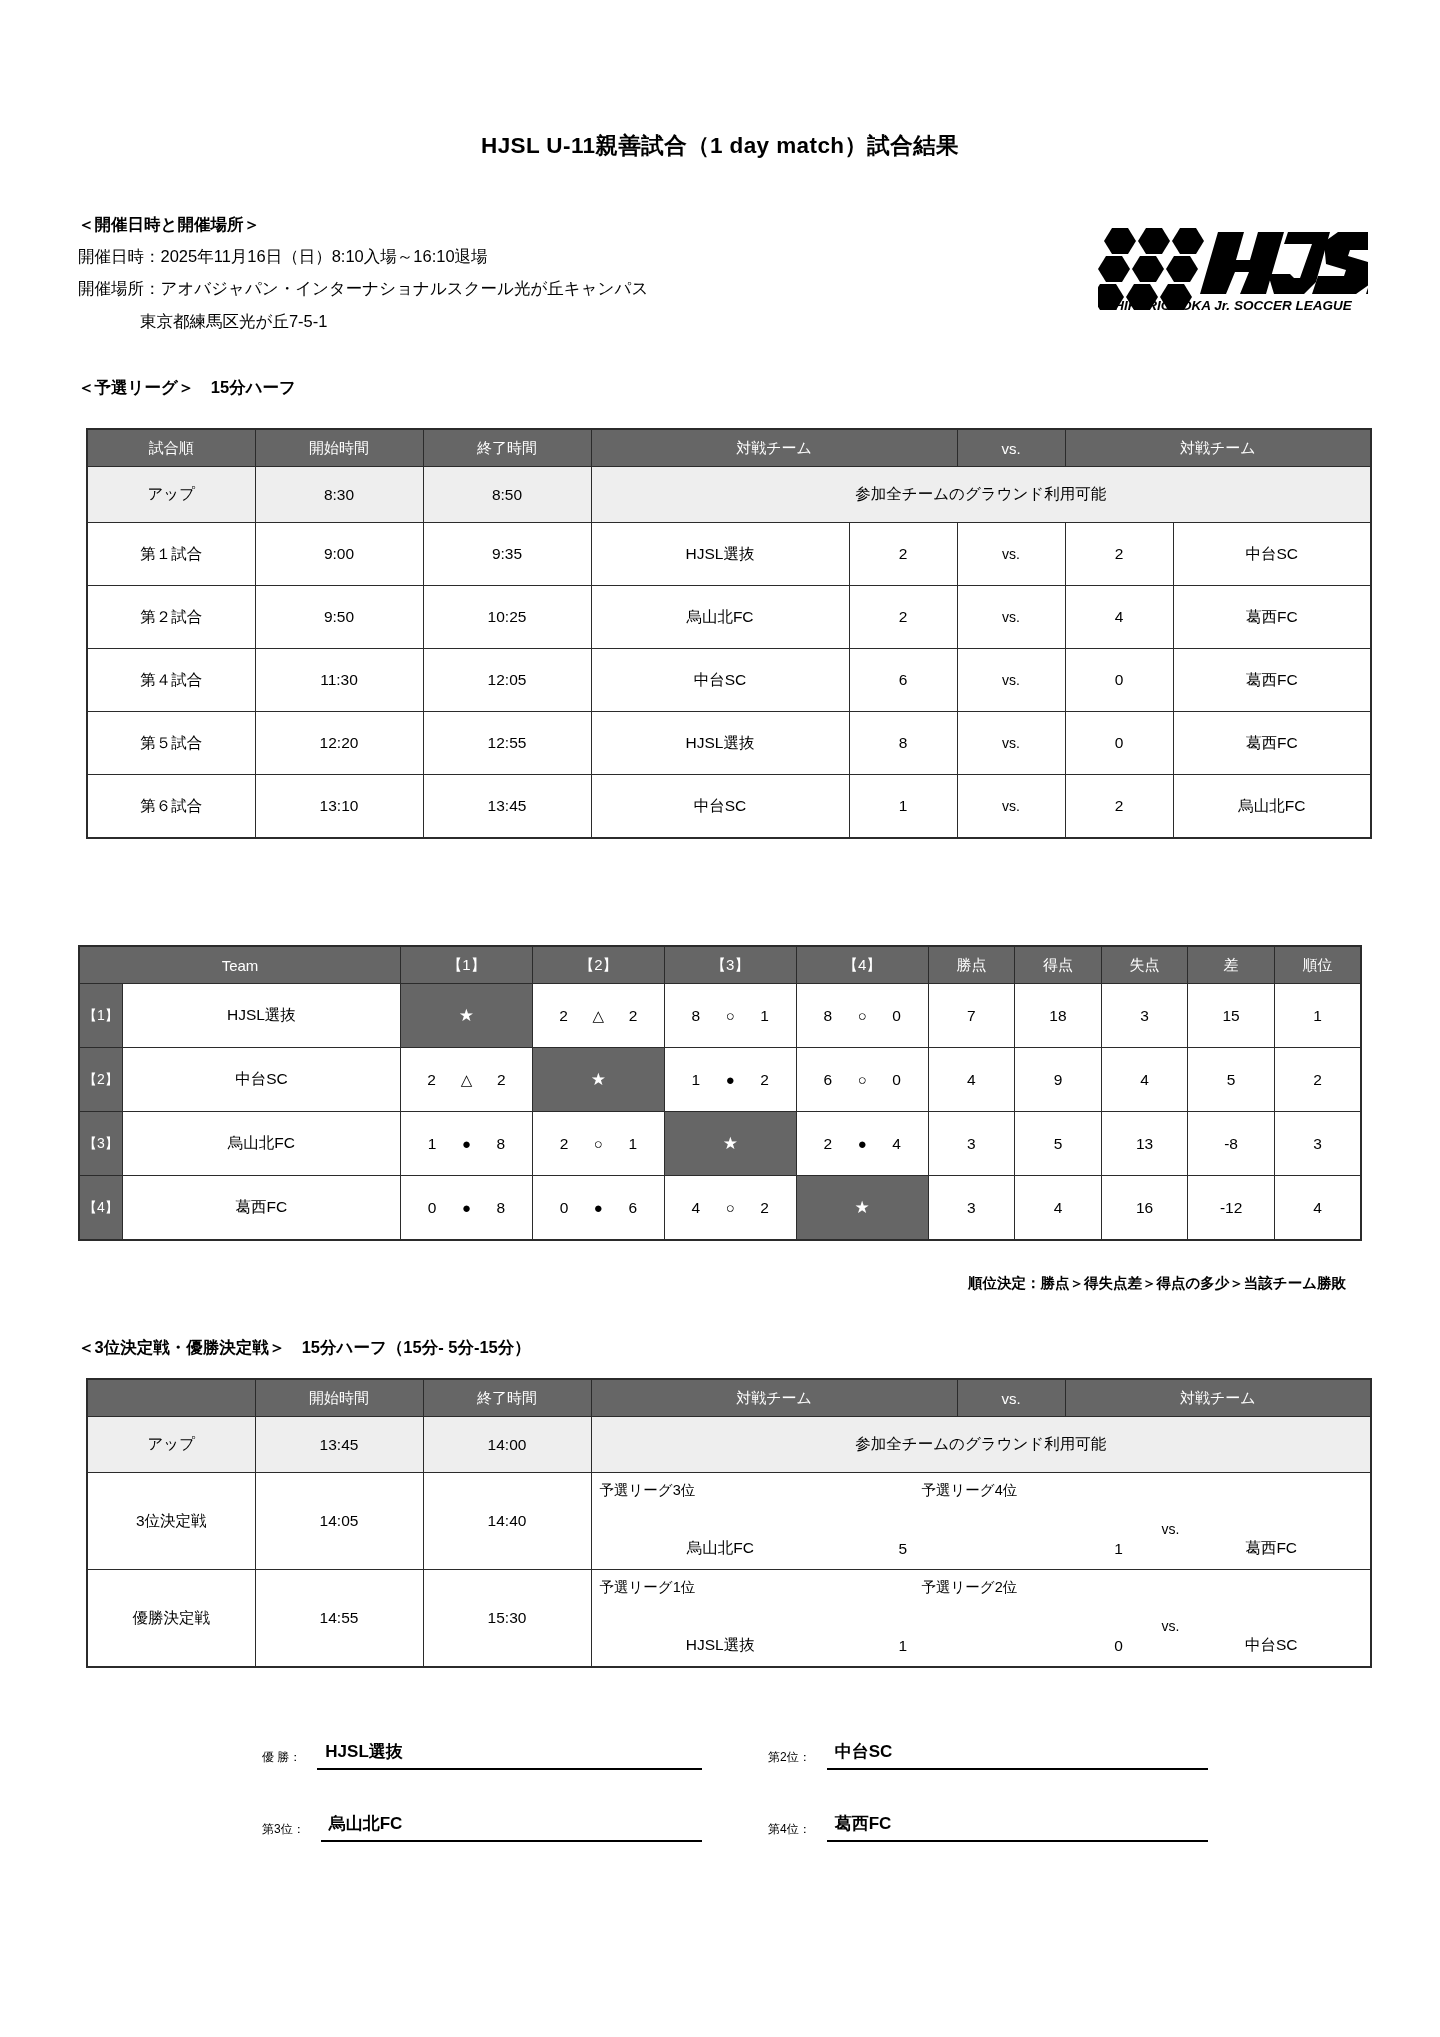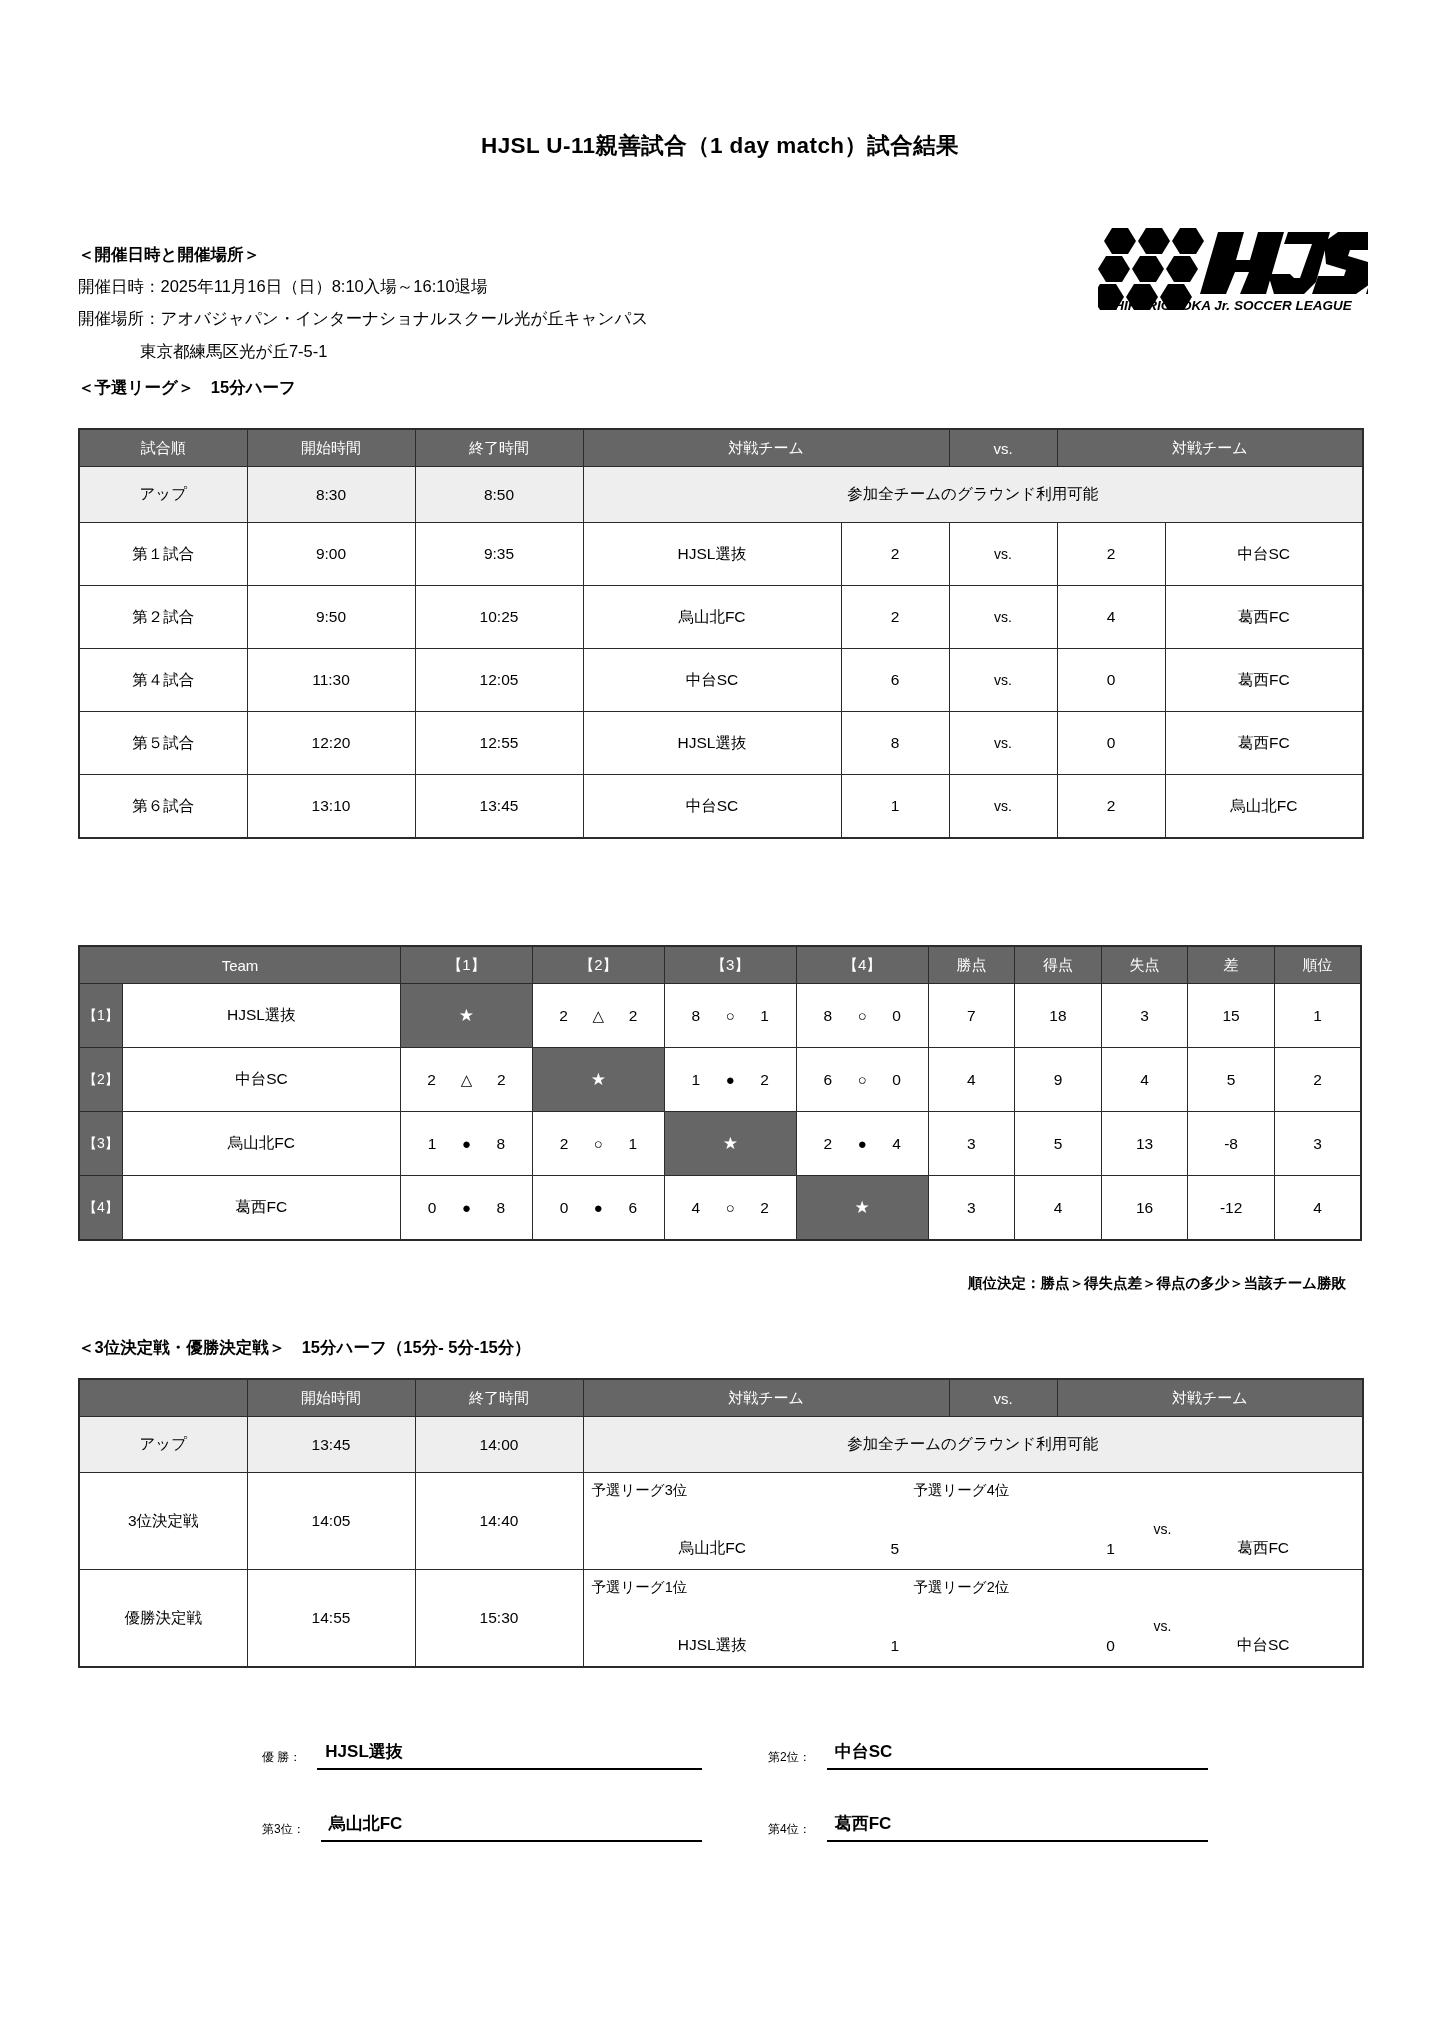--- a/index.html
+++ b/index.html
@@ -37,21 +37,20 @@
   .info-block {
     position: absolute;
     left: 78px;
     top: 208px;
     font-size: 16.5px;
     line-height: 1.95;
   }
   .info-heading {
     font-weight: bold;
     font-size: 16.5px;
-    margin-top: 30px;
   }
   .info-line { white-space: nowrap; }
   .info-indent { padding-left: 62px; }
 
   
   .logo {
     position: absolute;
     right: 72px;
     top: 222px;
     width: 270px;
@@ -87,21 +86,21 @@
     height: 36px;
     font-size: 15px;
   }
   .outer-frame {
     border: 2px solid #2b2b2b;
   }
 
   
   .sched {
     position: absolute;
-    left: 78px;
+    left: 86px;
     width: 1284px;
   }
   #tbl-prelim { top: 428px; }
   #tbl-final  { top: 1378px; }
   .sched td { height: 62px; }
   .sched .warmup-row td {
     background: #eeeeee;
     height: 55px;
   }
   .c-order { width: 168px; }

